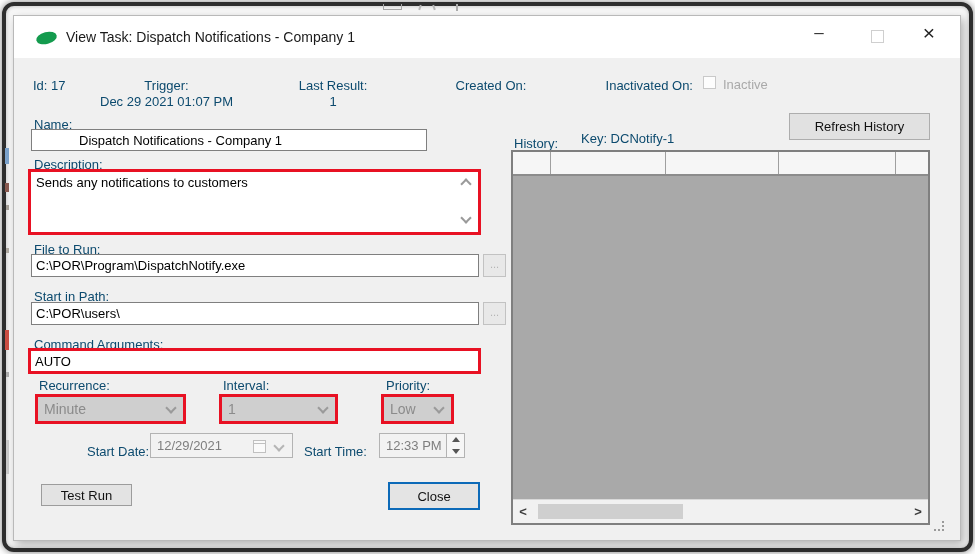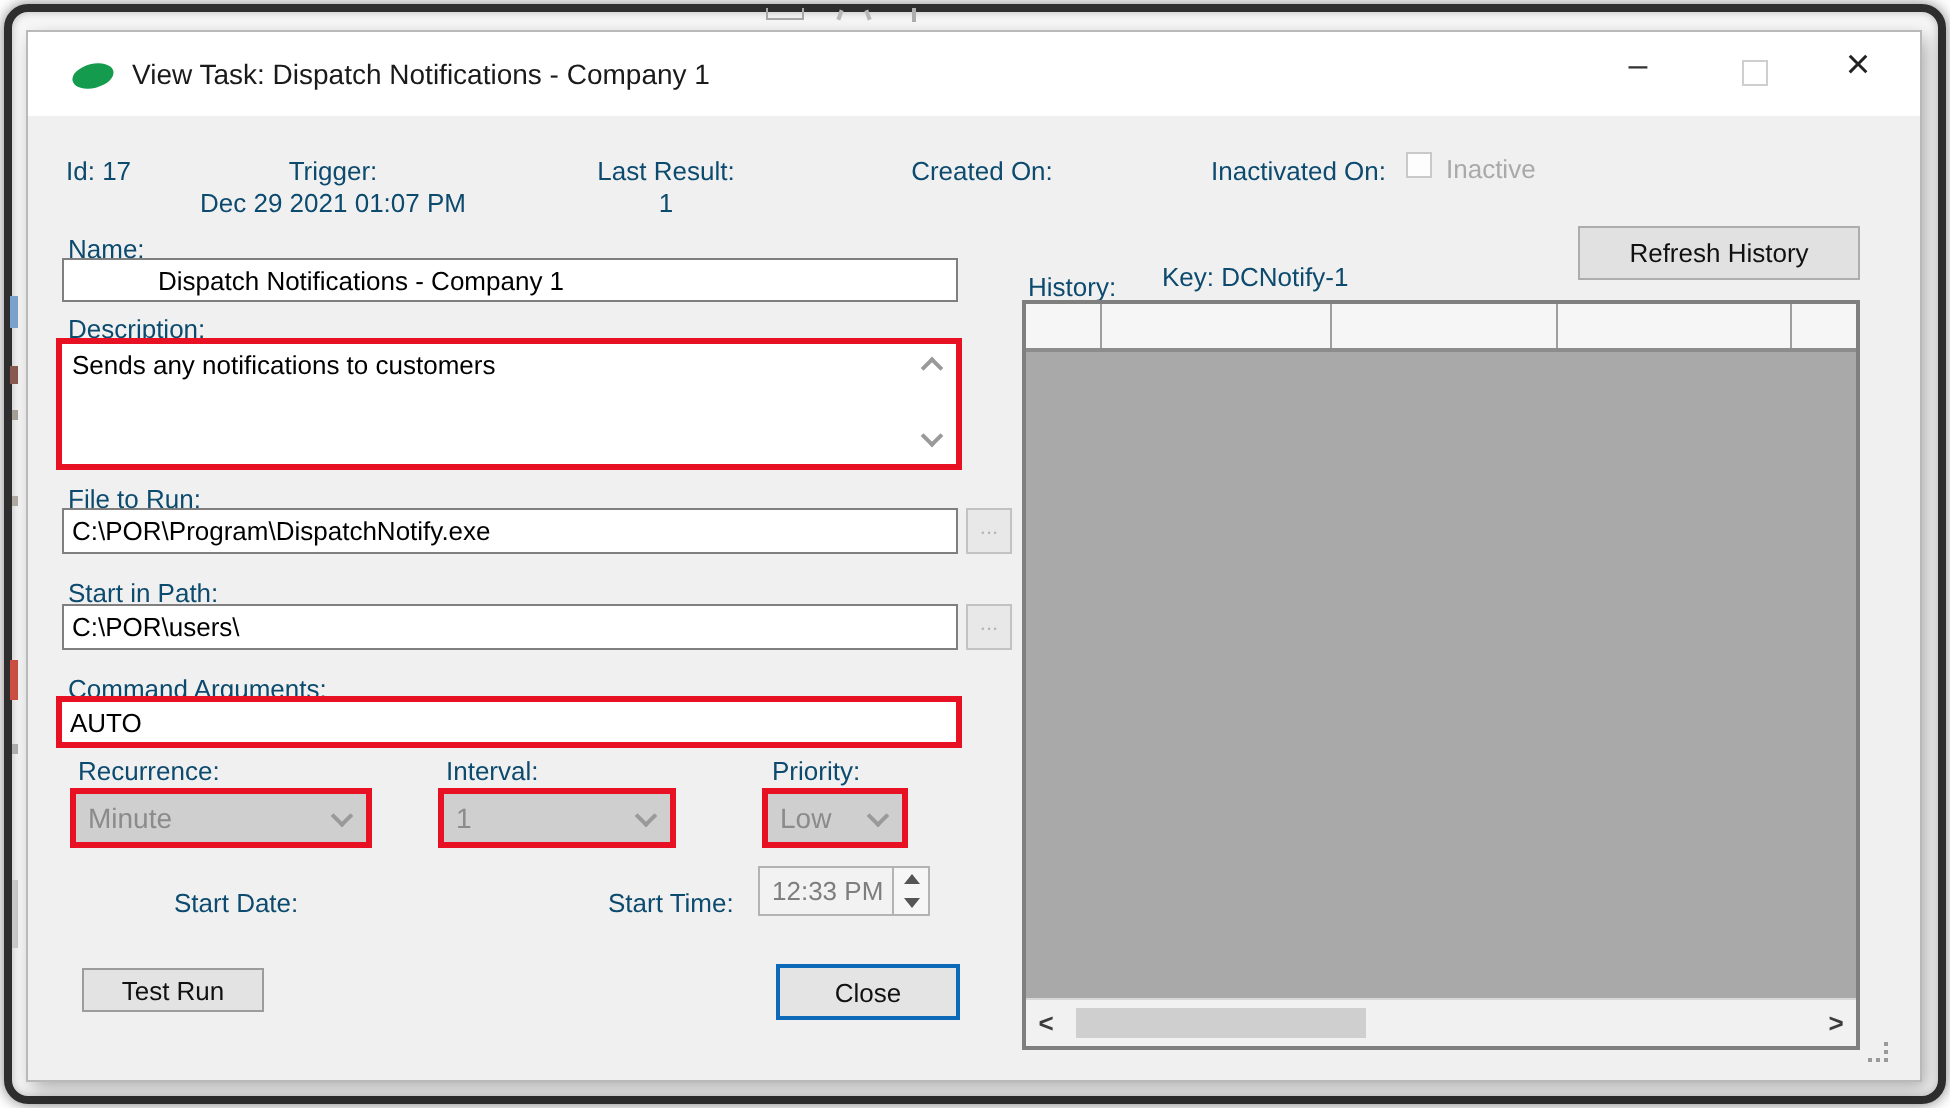--- a/index.html
+++ b/index.html
@@ -149,21 +149,21 @@
   <span class="lbl center" style="left:60px;top:62px;width:185px;">Trigger:</span>
   <span class="lbl center" style="left:60px;top:78px;width:185px;">Dec 29 2021 01:07 PM</span>
   <span class="lbl center" style="left:259px;top:62px;width:120px;">Last Result:</span>
   <span class="lbl center" style="left:259px;top:78px;width:120px;">1</span>
   <span class="lbl center" style="left:377px;top:62px;width:200px;">Created On:</span>
   <span class="lbl" style="left:567px;top:62px;width:112px;text-align:right;">Inactivated On:</span>
   <span class="chk" style="left:689px;top:60px;"></span>
   <span class="lbl muted" style="left:709px;top:61px;">Inactive</span>
 
   <span class="lbl" style="left:20px;top:101px;">Name:</span>
-  <input class="tb" style="left: 17px; top: 113px; width: 448px; height: 22px; padding-left: 47px;" readonly="" value="Dispatch Notifications - Company 1">
+  <input class="tb" style="left: 17px; top: 113px; width: 396px; height: 22px; padding-left: 47px;" readonly="" value="Dispatch Notifications - Company 1">
 
   <span class="lbl" style="left:20px;top:141px;">Description:</span>
   <div class="desc-box redbox" style="left:14px;top:153px;width:453px;height:66px;">
     <span>Sends any notifications to customers</span>
     <span class="chev up desc-scroll-up"></span>
     <span class="chev down desc-scroll-dn"></span>
   </div>
 
   <span class="lbl" style="left:20px;top:226px;">File to Run:</span>
   <input class="tb" style="left: 17px; top: 238px; width: 448px; height: 23px;" readonly="" value="C:\POR\Program\DispatchNotify.exe">
@@ -187,20 +187,25 @@
   <div class="dropdown" style="left:205px;top:378px;width:119px;">
     <span class="val">1</span>
     <span class="chev down"></span>
   </div>
   <div class="dropdown" style="left:367px;top:378px;width:73px;">
     <span class="val">Low</span>
     <span class="chev down"></span>
   </div>
 
   <span class="lbl" style="left:73px;top:428px;">Start Date:</span>
+  <div class="datefield" style="left:136px;top:417px;width:143px;">
+    <span>12/29/2021</span>
+    <span style="position:absolute;right:26px;top:6px;" class="cal-ico"></span>
+    <span class="chev down" style="position:absolute;right:9px;top:8px;border-color:#b5b5b5;"></span>
+  </div>
   <span class="lbl" style="left:290px;top:428px;">Start Time:</span>
   <div class="timefield" style="left:365px;top:417px;width:86px;">
     <span>12:33 PM</span>
     <div class="spin">
       <div>
           <span class="tri-up"></span>
         </div>
       <div>
           <span class="tri-dn"></span>
         </div>

